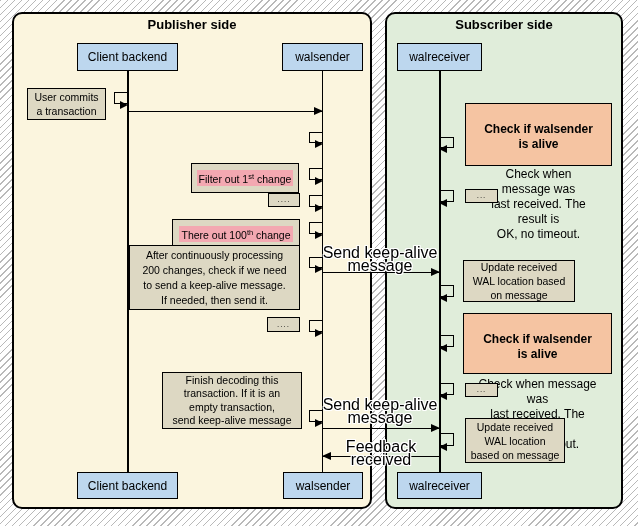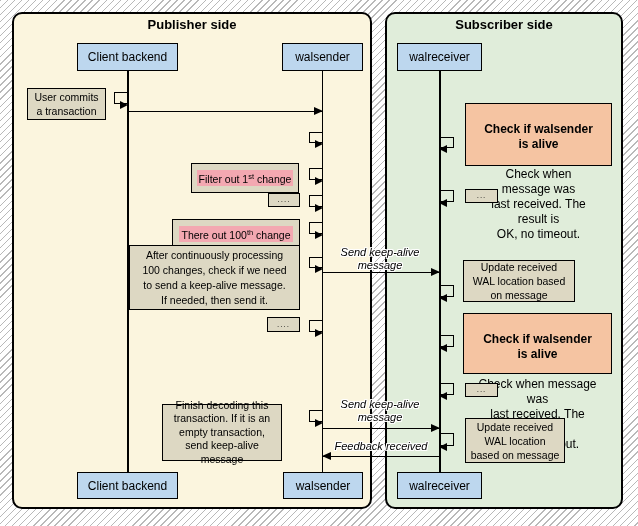--- a/index.html
+++ b/index.html
@@ -54,24 +54,23 @@
     left:-1px;bottom:-5.5px;
     border-top:4px solid transparent;border-bottom:4px solid transparent;border-right:8px solid #000;
   }
   
   .msg{position:absolute;height:0;border-top:1.5px solid #000;}
   .msg .ah-r{position:absolute;right:-1px;top:-5.5px;width:0;height:0;
     border-top:4.5px solid transparent;border-bottom:4.5px solid transparent;border-left:9px solid #000;}
   .msg .ah-l{position:absolute;left:-1px;top:-5.5px;width:0;height:0;
     border-top:4.5px solid transparent;border-bottom:4.5px solid transparent;border-right:9px solid #000;}
   .msg-label{
-    position:absolute;text-align:center;font-size:11px;line-height:13px;white-space:pre-line;
+    position:absolute;text-align:center;font-size:16px;line-height:13px;white-space:pre-line;
     text-shadow:-1px -1px 0 #fff,1px -1px 0 #fff,-1px 1px 0 #fff,1px 1px 0 #fff,
                 0 -1px 0 #fff,0 1px 0 #fff,-1px 0 0 #fff,1px 0 0 #fff;
-    font-style:italic;
   }
 </style>
 </head>
 <body>
 
 <div class="stage">
 
   <div class="panel pub"></div>
   <div class="panel sub"></div>
 
@@ -110,27 +109,27 @@
     <span class="hl"><span class="keep-space">Filter out 1</span><sup>st</sup><span class="keep-space"> change</span></span>
   </div>
 
   <div class="note dots" style="left:268px;top:193px;width:32px;height:14px;">....</div>
 
   <div class="note" style="left:172px;top:219px;width:128px;height:18px;font-size:10.5px;">
     <span class="hl"><span class="keep-space">There out 100</span><sup>th</sup><span class="keep-space"> change</span></span>
   </div>
 
   <div class="note" style="left:129px;top:245px;width:171px;height:65px;line-height:15px;">After continuously processing
-100 changes, check if we need
+200 changes, check if we need
 to send a keep-alive message.
 If needed, then send it.</div>
 
   <div class="note dots" style="left:267px;top:317px;width:33px;height:15px;">....</div>
 
-  <div class="note" style="left:162px;top:404px;width:120px;height:57px;line-height:13.5px;">Finish decoding this
+  <div class="note" style="left:162px;top:372px;width:140px;height:57px;line-height:13.5px;">Finish decoding this
 transaction. If it is an
 empty transaction,
 send keep-alive message</div>
 
   <div class="note alert" style="left:465px;top:103px;width:147px;height:63px;">
     <div class="alert-title">Check if walsender is alive</div>
     <div class="alert-body">Check when message was
 last received. The result is
 OK, no timeout.</div>
   </div>

